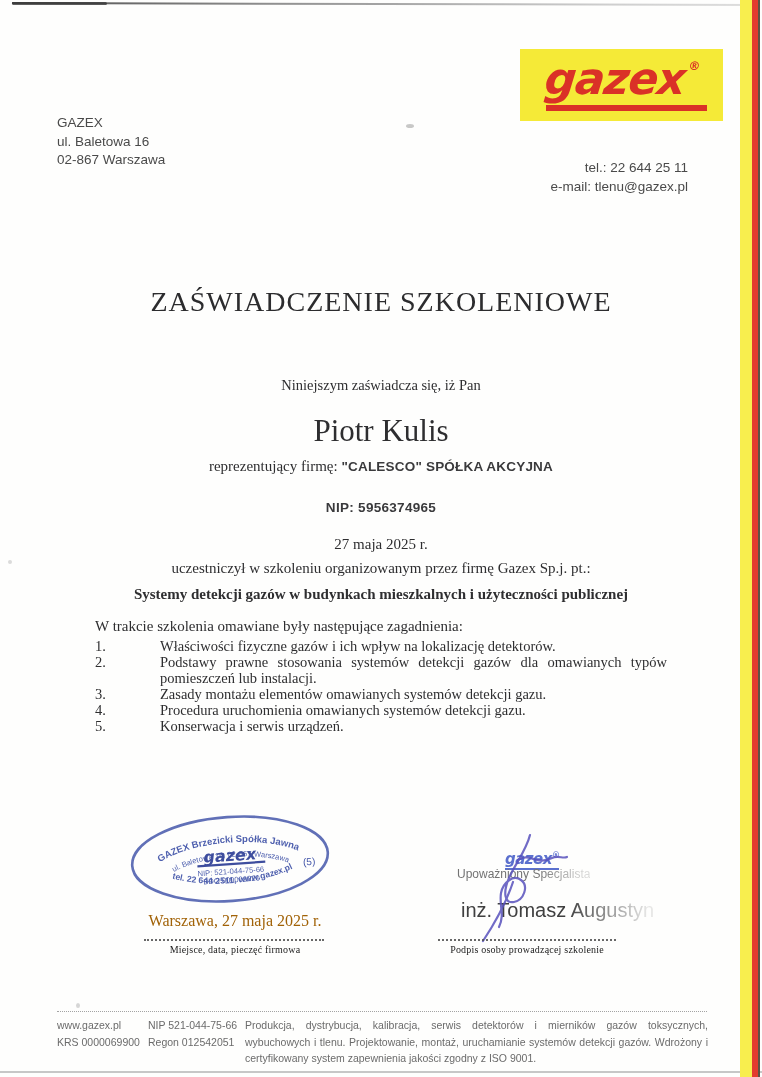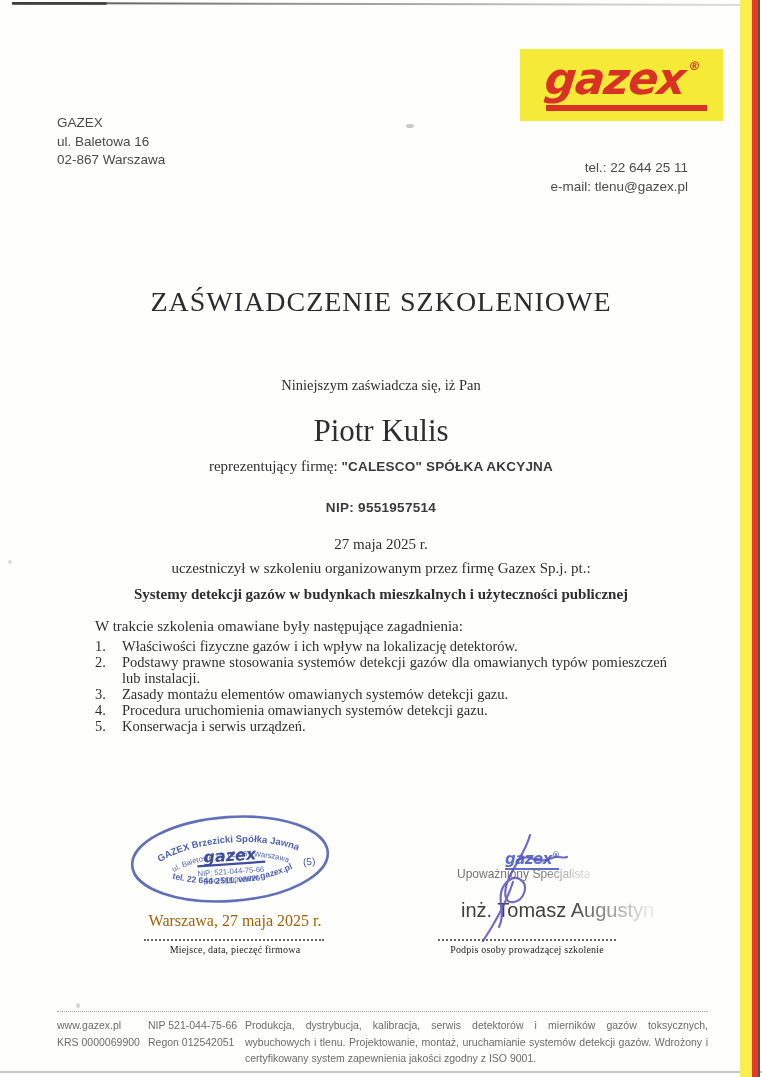--- a/index.html
+++ b/index.html
@@ -43,21 +43,21 @@
     letter-spacing:.2px;color:#3a3a3c;}
   .nip{top:500px;font-family:"Liberation Sans",sans-serif;font-weight:bold;
     font-size:13.5px;color:#3a3a3c;letter-spacing:.3px;}
   .date-line{top:536px;font-size:15px;}
   .participation{top:560px;font-size:15px;}
   .training-title{top:586px;font-size:15px;font-weight:bold;}
   .topics-intro{left:95px;top:618px;font-size:15px;}
   .topics{left:95px;top:639px;width:572px;font-size:14.5px;line-height:15.9px;}
   .topic{display:flex;}
   .topic .num{width:27px;flex:0 0 27px;}
-  .topic .txt{flex:1;text-align:justify;}
+  .topic .txt{flex:1;text-align:justify;margin-left:38px;}
   
   .stamp-oval{left:127px;top:813px;width:206px;height:92px;transform:rotate(-4deg);opacity:.92;}
   .stamp-five{left:303px;top:856px;font-family:"Liberation Sans",sans-serif;
     font-size:10px;color:#4053a8;transform:rotate(-4deg);}
   .place-date{left:130px;top:912px;width:210px;text-align:center;font-size:16px;color:#a16207;}
   .dotline{height:0;border-top:2px dotted #4f4f4f;opacity:.85;}
   .dot-left{left:144px;top:939px;width:180px;}
   .dot-right{left:438px;top:939px;width:178px;}
   .cap{font-size:10px;color:#222;text-align:center;letter-spacing:.2px;}
   .cap-left{left:130px;top:944px;width:210px;}
@@ -108,21 +108,21 @@
     <div>tel.:  22 644 25 11</div>
     <div>e-mail:  tlenu@gazex.pl</div>
   </div>
 
   <div class="abs ctr title">ZAŚWIADCZENIE SZKOLENIOWE</div>
   <div class="abs ctr intro">Niniejszym zaświadcza się, iż Pan</div>
   <div class="abs ctr person">Piotr Kulis</div>
   <div class="abs ctr company-line">
     <span>reprezentujący firmę: </span><span class="company-name">"CALESCO" SPÓŁKA AKCYJNA</span>
   </div>
-  <div class="abs ctr nip">NIP: 9551957514</div>
+  <div class="abs ctr nip">NIP: 5956374965</div>
   <div class="abs ctr date-line">27 maja 2025 r.</div>
   <div class="abs ctr participation">uczestniczył w szkoleniu organizowanym przez firmę Gazex Sp.j. pt.:</div>
   <div class="abs ctr training-title">Systemy detekcji gazów w budynkach mieszkalnych i użyteczności publicznej</div>
   <div class="abs topics-intro">W trakcie szkolenia omawiane były następujące zagadnienia:</div>
 
   <div class="abs topics">
     <div class="topic">
       <span class="num">1.</span>
       <span class="txt">Właściwości fizyczne gazów i ich wpływ na lokalizację detektorów.</span>
     </div>

